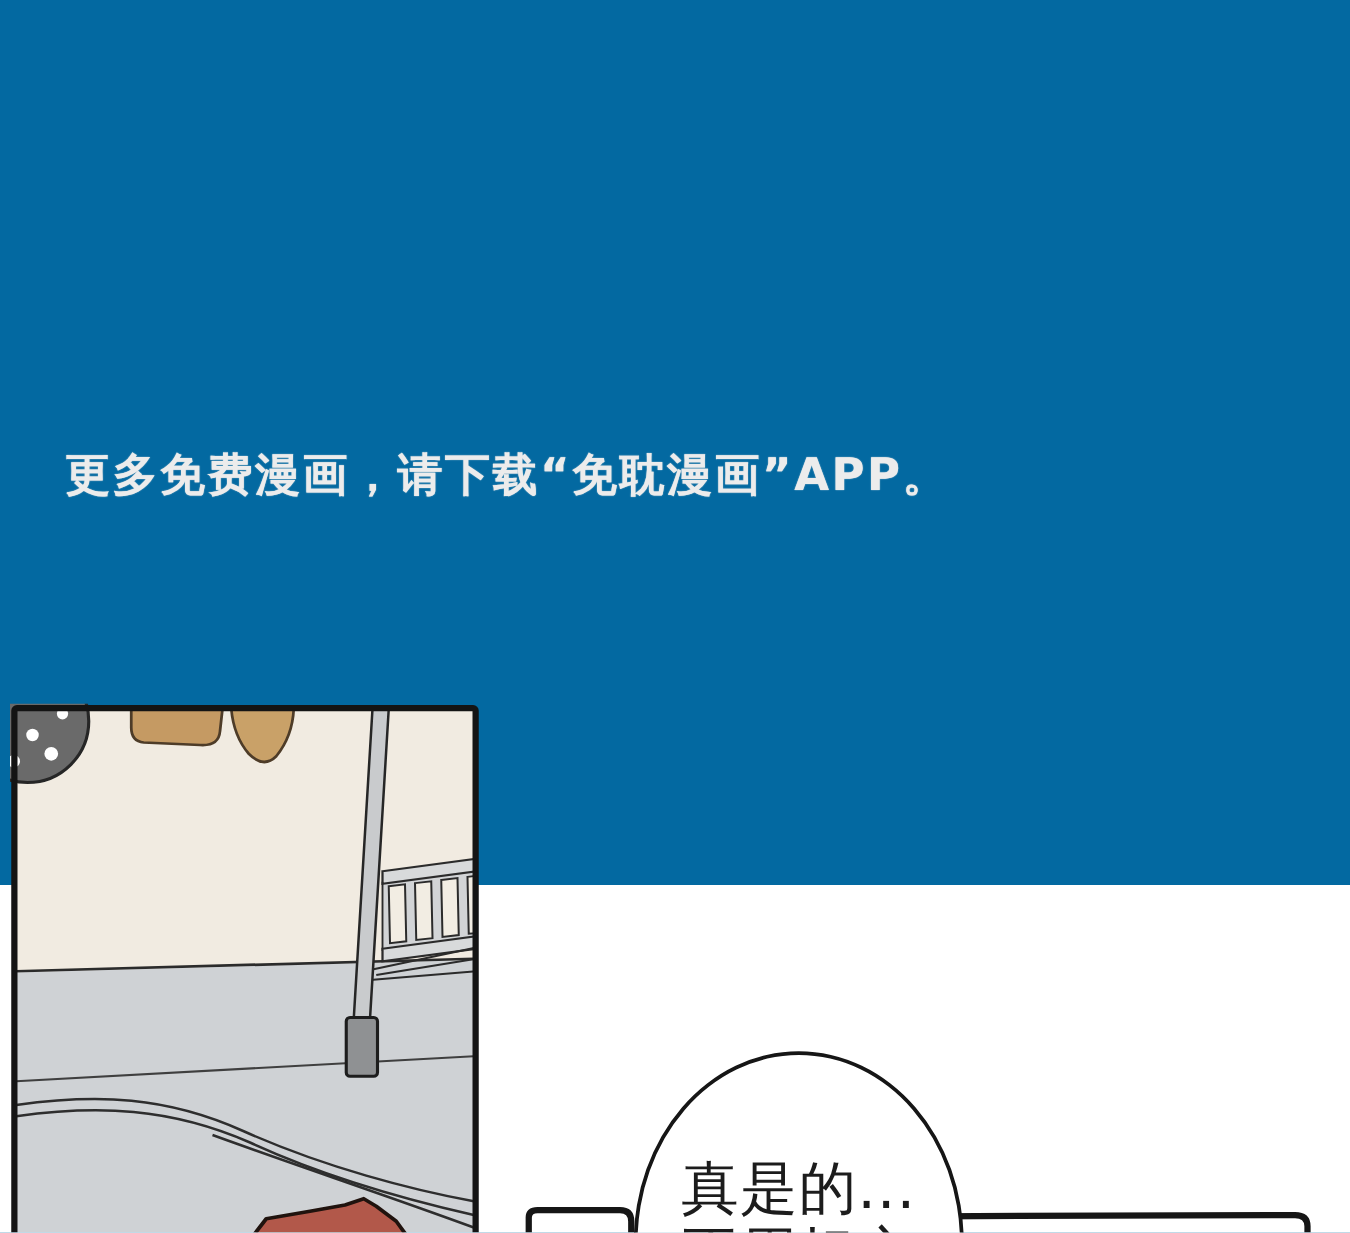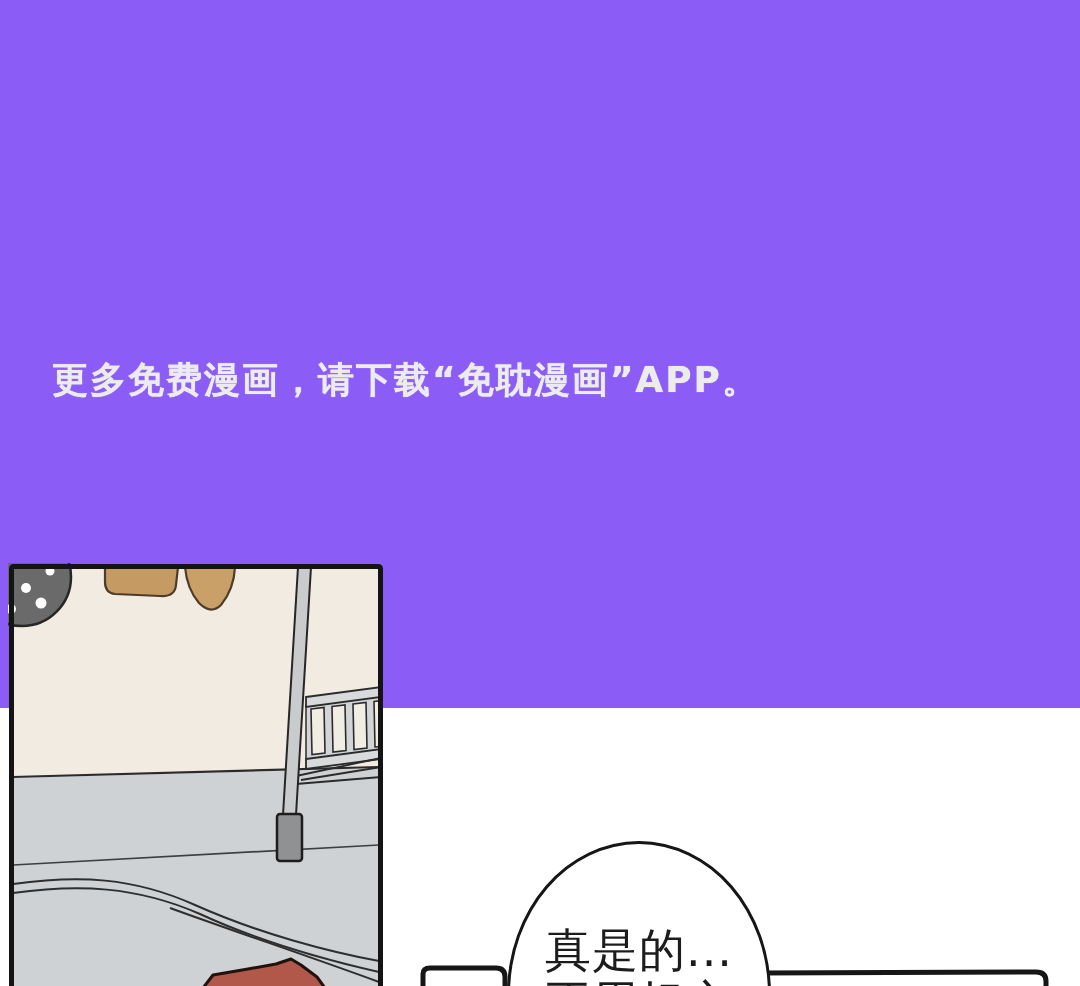--- a/index.html
+++ b/index.html
@@ -2,21 +2,21 @@
 <html><head>
 <meta charset="utf-8">
 <style>
   html, body {
     margin: 0; padding: 0;
     width: 1080px; height: 986px;
     overflow: hidden;
     background: #ffffff;
     font-family: "DejaVu Sans", sans-serif;
   }
-  .stage { position: relative; width: 1080px; height: 708px; background: #8b5cf6; }
+  .stage { position: relative; width: 1080px; height: 708px; background: #0369a1; }
 
   .watermark {
     position: absolute;
     left: 52px; top: 356px;
     font-size: 36px;
     font-weight: bold;
     letter-spacing: 2px;
     color: #ececec;
     text-shadow: 0 0 1px #e6e6e6;
     white-space: nowrap;

